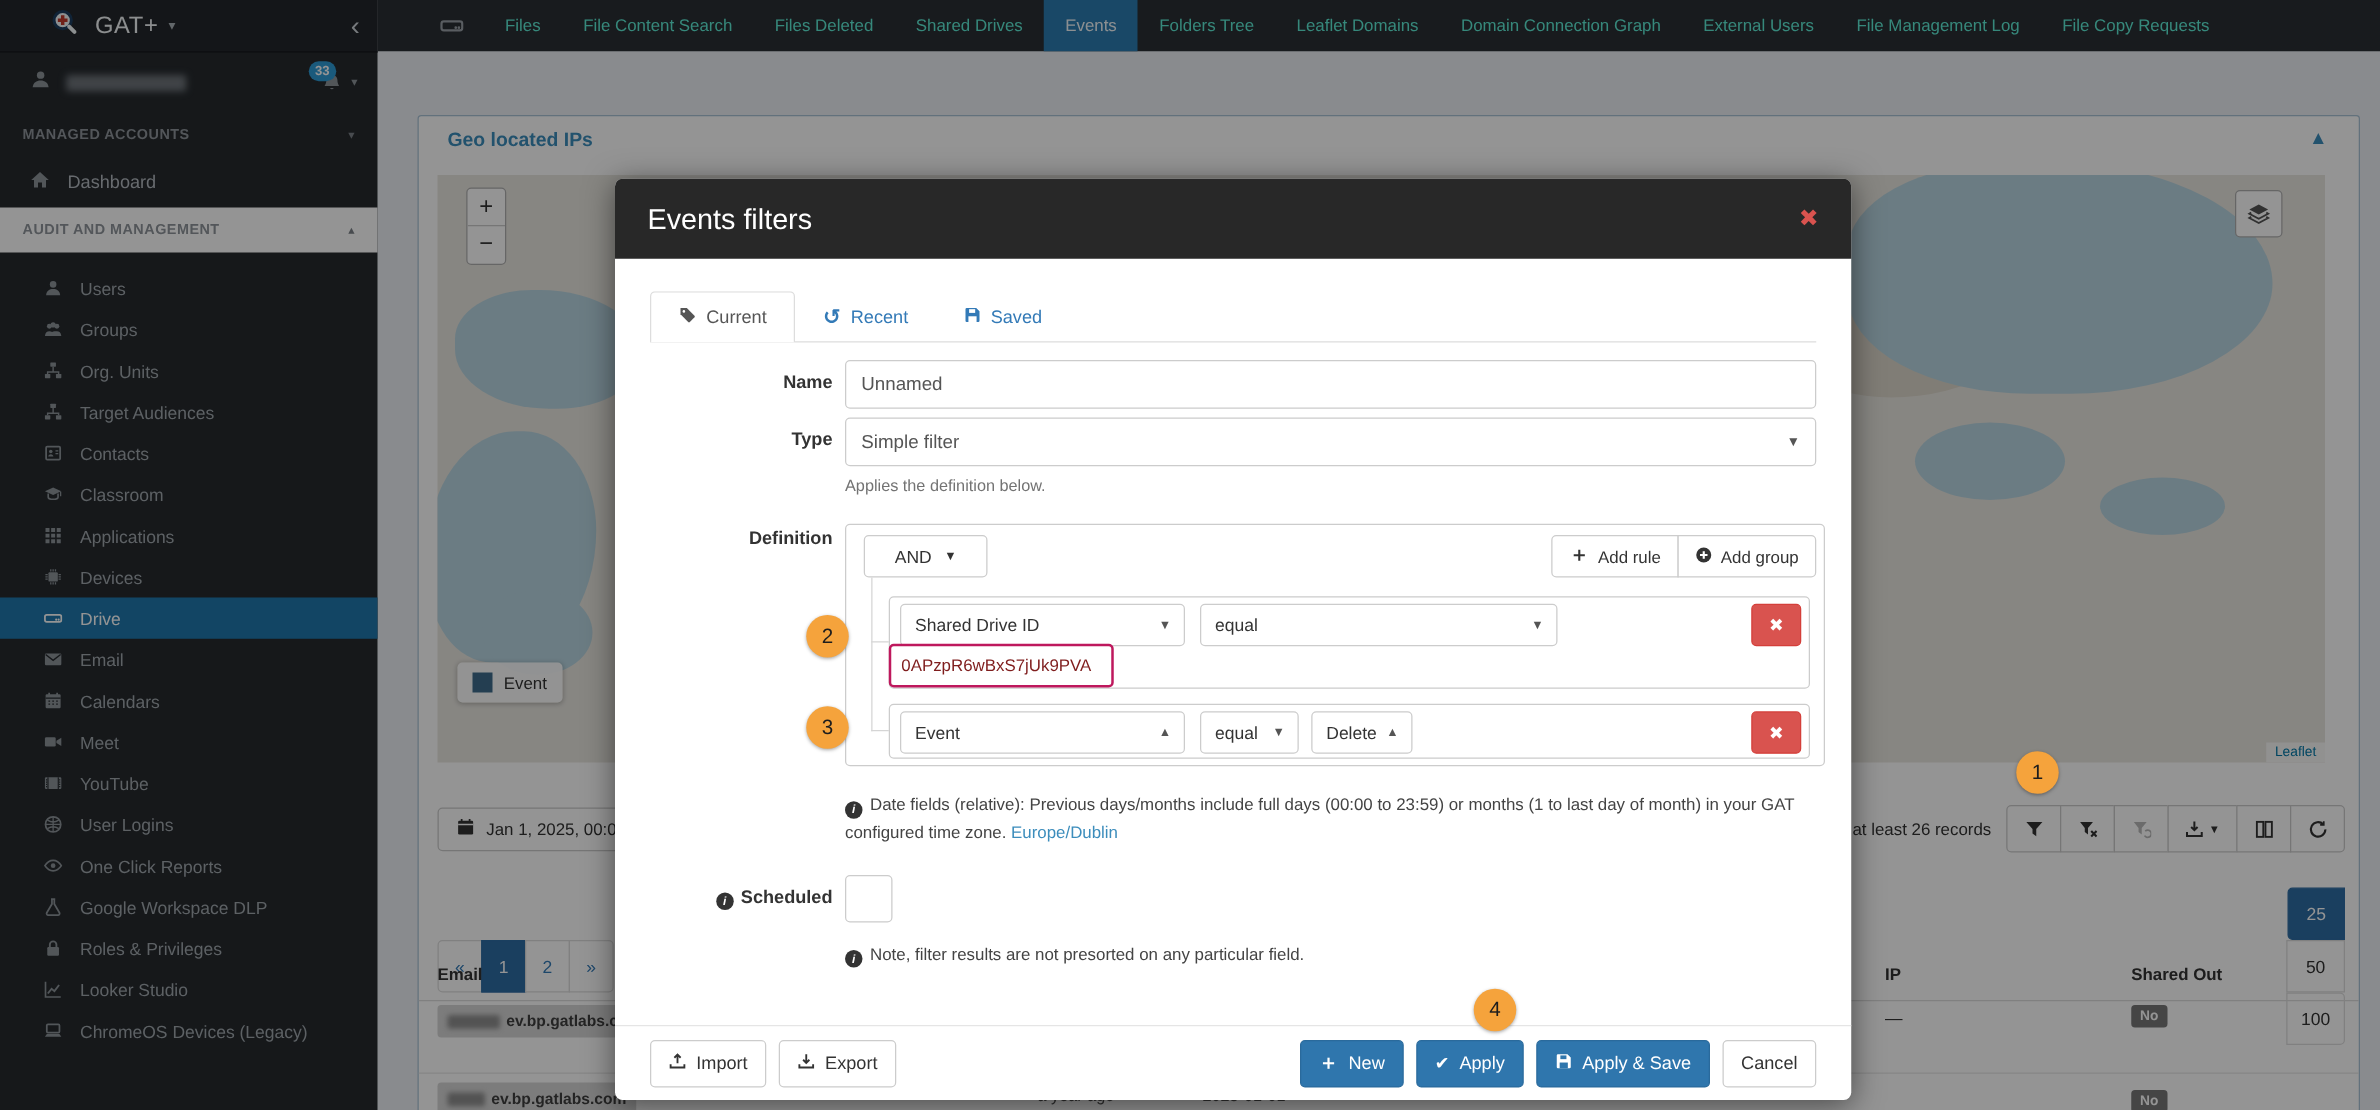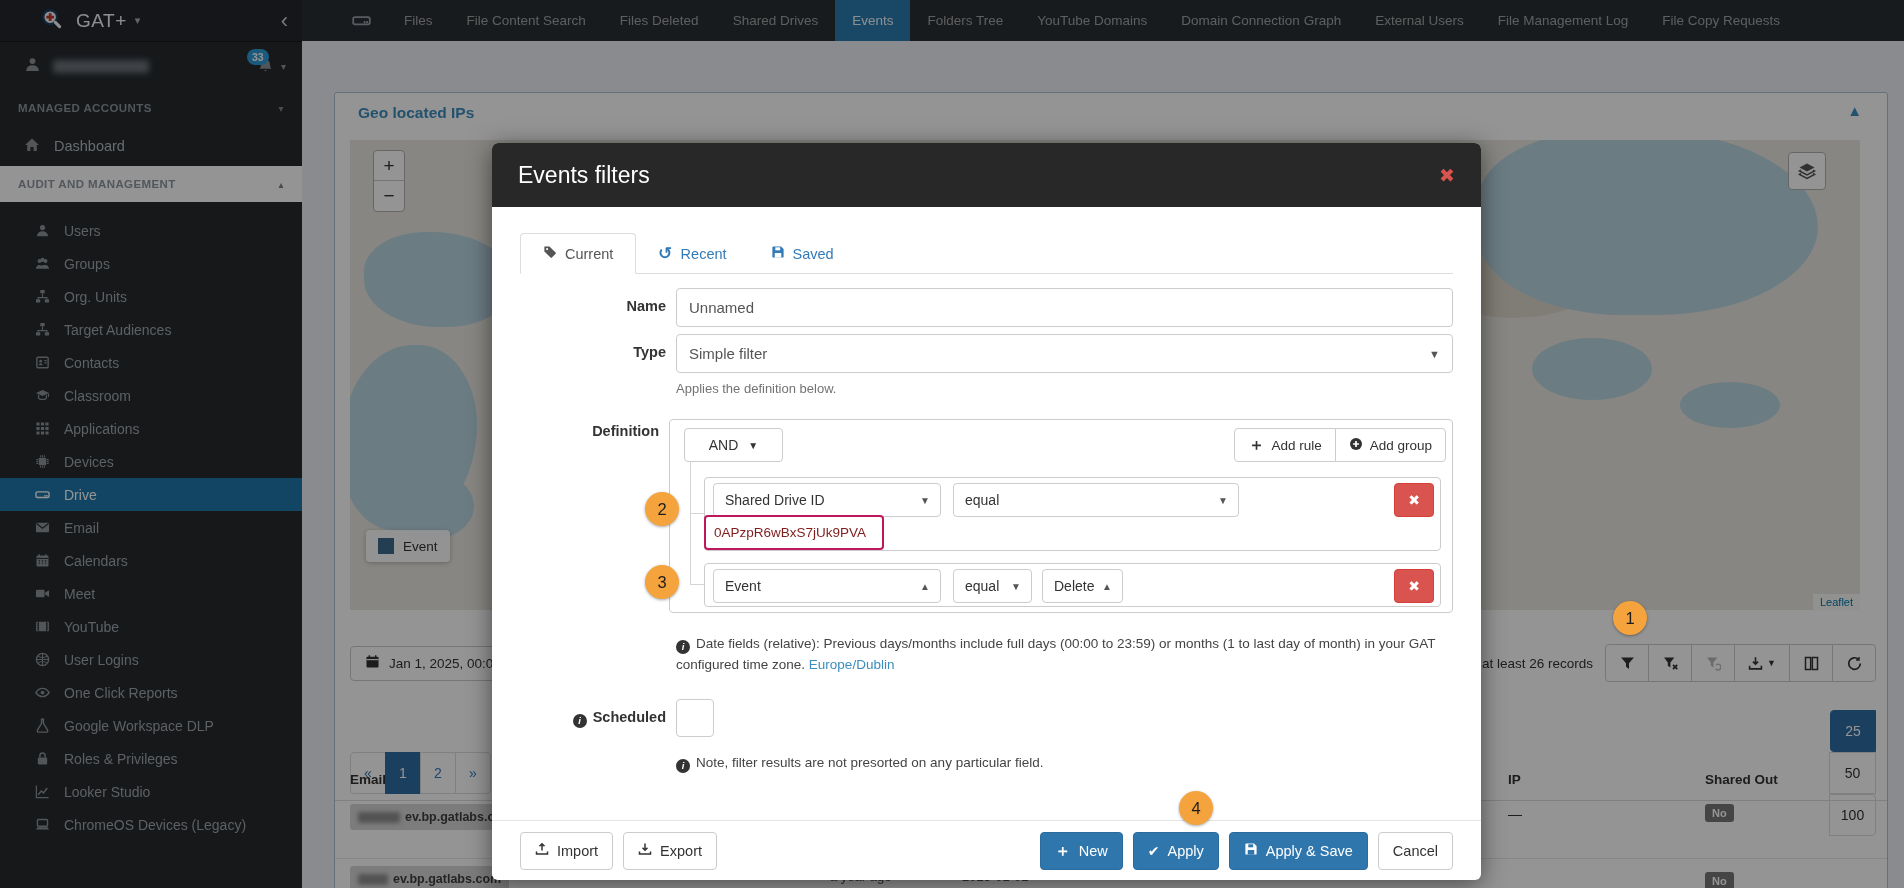--- a/index.html
+++ b/index.html
@@ -24,21 +24,21 @@
   .side-dash { height:40px; display:flex; align-items:center; padding-left:24px; color:#b3b9bf; font-size:14.5px; gap:14px; cursor:pointer; }
   .side-items { list-style:none; padding-top:12px; }
   .side-item { height:33px; display:flex; align-items:center; padding-left:34px; color:#a0a7ad; font-size:14px; gap:13px; cursor:pointer; }
   .side-item .ic { width:17px; display:flex; justify-content:center; color:#8d949a; }
   .side-item.active { background:#1f78ad; color:#fff; }
   .side-item.active .ic { color:#fff; }
 
   
   .topnav { position:absolute; left:302px; right:0; top:0; height:41px; background:#2a2f34; display:flex; align-items:center; z-index:1; }
   .nav-section-icon { margin-left:50px; margin-right:16px; color:#9aa1a7; display:flex; }
-  .nav-tab { height:41px; display:flex; align-items:center; padding:0 17px; color:#a3a3a3; font-size:13.5px; cursor:pointer; white-space:nowrap; }
+  .nav-tab { height:41px; display:flex; align-items:center; padding:0 17px; color:#5eead4; font-size:13.5px; cursor:pointer; white-space:nowrap; }
   .nav-tab.active { background:#2b7cb1; color:#f2f7fa; }
 
   
   .panel { position:absolute; left:334px; top:92px; right:16px; height:830px; background:#fff; border:1px solid #a9c3d6; border-radius:3px; z-index:1; }
   .panel-title { position:absolute; left:358px; top:104px; color:#3c8dbc; font-size:15.5px; font-weight:bold; z-index:2; }
   .panel-chevron { position:absolute; right:42px; top:102px; color:#3c8dbc; font-size:15px; z-index:2; cursor:pointer; }
 
   .map { position:absolute; left:350px; right:44px; top:140px; height:470px; background:#e9e7e1; overflow:hidden; z-index:1; }
   .blob { position:absolute; background:#b9d6e2; }
   .blob.tan { background:#ddd8cb; }
@@ -93,21 +93,21 @@
   .m-head { height:64px; background:#282828; border-radius:6px 6px 0 0; display:flex; align-items:center; padding:0 26px; }
   .m-title { color:#fff; font-size:23px; font-weight:500; }
   .m-close { margin-left:auto; color:#d9534f; font-size:19px; font-weight:bold; cursor:pointer; }
   .m-body { padding:26px 28px 0 28px; }
 
   .tabs { display:flex; border-bottom:1px solid #ddd; }
   .tab { height:41px; display:flex; align-items:center; gap:8px; padding:0 22px; font-size:14.5px; color:#337ab7; cursor:pointer; margin-bottom:-1px; }
   .tab.active { background:#fff; border:1px solid #ddd; border-bottom:1px solid #fff; border-radius:4px 4px 0 0; color:#555; }
   .hist-ic { color:#337ab7; font-size:17px; font-weight:bold; line-height:1; }
 
-  .frow { display:flex; margin-top:14px;justify-content:flex-end; }
+  .frow { display:flex; margin-top:14px; }
   .frow .flabel { width:146px; text-align:right; font-size:14.5px; font-weight:bold; color:#333; padding-top:10px; margin-right:10px; flex:none; }
   .frow .fctrl { width:789px; }
   .txt { width:100%; height:39px; border:1px solid #ccc; border-radius:4px; padding:0 12px; font-size:15px; color:#555; font-family:inherit; }
   .fakesel { position:relative; width:100%; height:39px; border:1px solid #ccc; border-radius:4px; display:flex; align-items:center; padding:0 12px; font-size:15px; color:#555; cursor:pointer; background:#fff; }
   .fakesel .sc { position:absolute; right:12px; font-size:11px; color:#555; }
   .help { margin:8px 0 0 156px; font-size:13px; color:#737373; }
 
   .frow.def { margin-top:23px; }
   .frow.def .flabel { padding-top:4px; }
   .groupbox { position:relative; width:784px; height:194px; border:1px solid #ccc; border-radius:4px; background:#fff; }
@@ -387,21 +387,21 @@
           <rect x="1" y="5.2" width="14" height="6" rx="1.6"></rect>
           <path d="M10.6 9.4h.02M12.7 9.4h.02" stroke-width="1.8" stroke-linecap="round"></path>
         </svg>
     </span>
   <div class="nav-tab">Files</div>
       <div class="nav-tab">File Content Search</div>
       <div class="nav-tab">Files Deleted</div>
       <div class="nav-tab">Shared Drives</div>
       <div class="nav-tab active">Events</div>
       <div class="nav-tab">Folders Tree</div>
-      <div class="nav-tab">YouTube Domains</div>
+      <div class="nav-tab">Leaflet Domains</div>
       <div class="nav-tab">Domain Connection Graph</div>
       <div class="nav-tab">External Users</div>
       <div class="nav-tab">File Management Log</div>
       <div class="nav-tab">File Copy Requests</div>
     </nav>
 
   <div class="panel"></div>
   <div class="panel-title">Geo located IPs</div>
   <div class="panel-chevron">▲</div>
 

